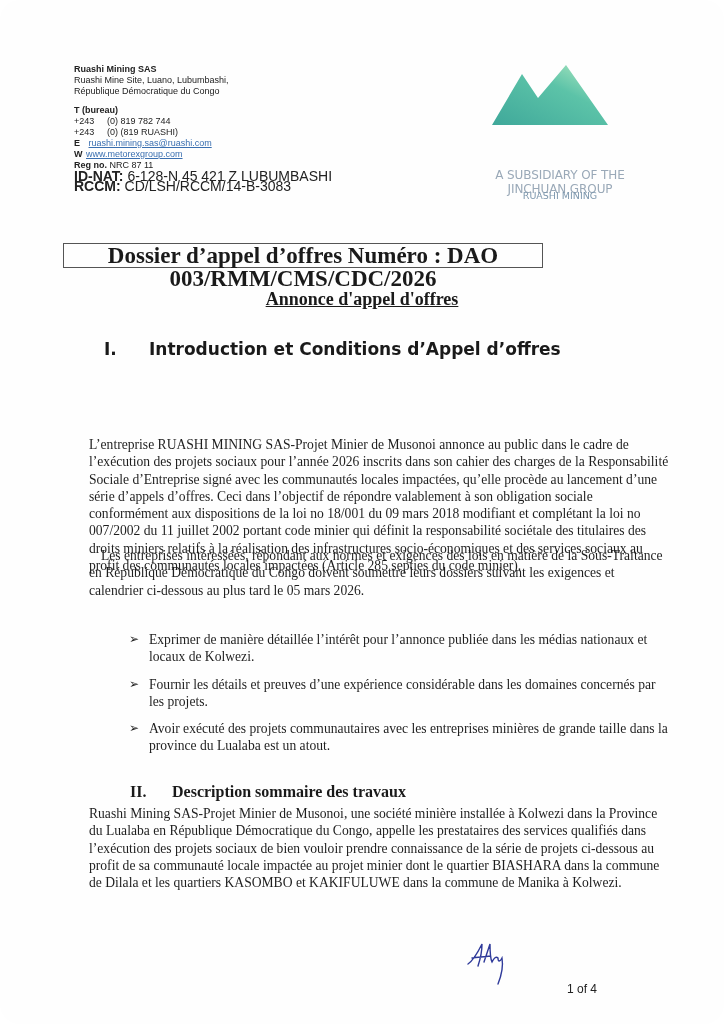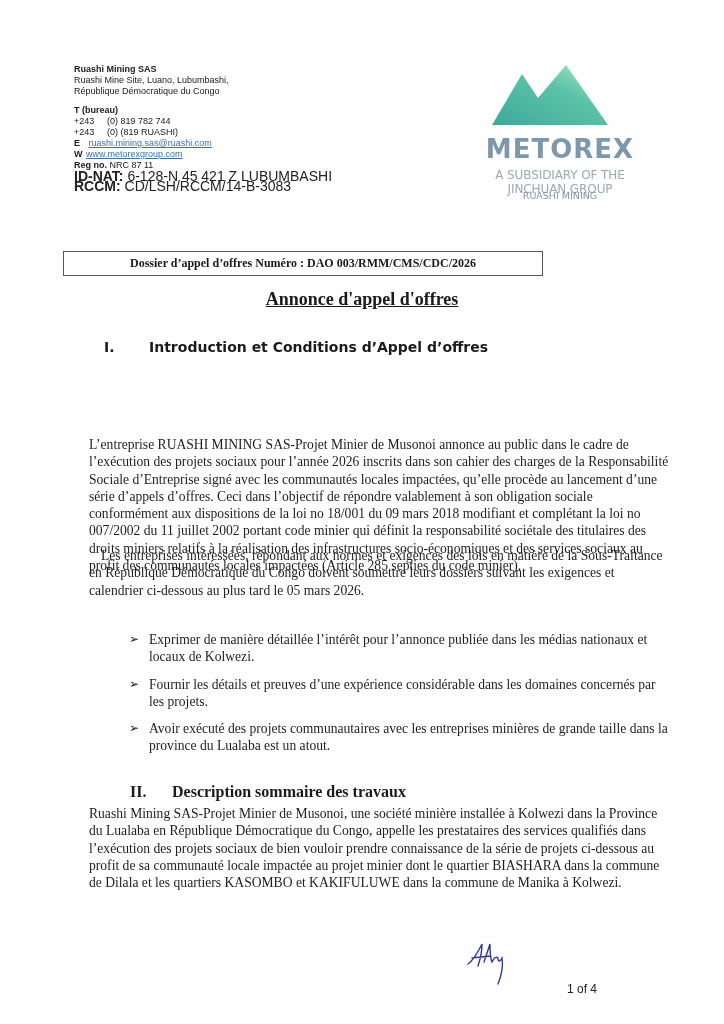--- a/index.html
+++ b/index.html
@@ -16,25 +16,25 @@
     .contact .small { font-size: 14px; line-height: 10px; }
 
     
     .logo { position: absolute; left: 480px; top: 62px; width: 170px; height: 150px; }
     .logo svg { position: absolute; left: 0; top: 0; }
     .logo .brand { position: absolute; left: 0; top: 72px; width: 160px; text-align: center; font-family: "DejaVu Sans", sans-serif; font-weight: bold; font-size: 26px; letter-spacing: 1px; color: #7d97ad; }
     .logo .sub { position: absolute; left: 0; top: 106px; width: 160px; text-align: center; font-family: "DejaVu Sans", sans-serif; font-size: 12px; color: #9aa9b8; letter-spacing: -0.1px; }
     .logo .ruashi { position: absolute; left: 0; top: 128px; width: 160px; text-align: center; font-family: "DejaVu Sans", sans-serif; font-size: 9.5px; color: #7d97ad; }
 
     
-    .dossier { position: absolute; left: 63px; top: 251px; width: 480px; height: 25px; border: 1.5px solid #555; box-sizing: border-box; font-family: "Liberation Serif", serif; font-weight: bold; font-size: 12px; line-height: 23px; text-align: center; color: #1a1a1a; }
+    .dossier { position: absolute; left: 63px; top: 243px; width: 480px; height: 25px; border: 1.5px solid #555; box-sizing: border-box; font-family: "Liberation Serif", serif; font-weight: bold; font-size: 23px; line-height: 23px; text-align: center; color: #1a1a1a; }
 
     .annonce { position: absolute; left: 0; width: 724px; top: 289px; text-align: center; font-family: "Liberation Serif", serif; font-weight: bold; font-size: 18px; text-decoration: underline; color: #1a1a1a; }
 
-    .sec1 { position: absolute; left: 104px; top: 339px; font-family: "DejaVu Sans", sans-serif; font-weight: bold; font-size: 14px; color: #1a1a1a; }
+    .sec1 { position: absolute; left: 104px; top: 339px; font-family: "DejaVu Sans", sans-serif; font-weight: bold; font-size: 17px; color: #1a1a1a; }
     .sec1 .num { display: inline-block; width: 45px; }
 
     .para { position: absolute; left: 89px; width: 580px; font-family: "Liberation Serif", serif; font-size: 13.6px; line-height: 17.3px; color: #1e1e1e; }
     .p1 { top: 396px; margin-top: 40px; }
     .p2 { top: 547px; text-indent: 12px; }
 
     .bullets { position: absolute; left: 129px; top: 631px; width: 540px; font-family: "Liberation Serif", serif; font-size: 13.6px; line-height: 17.3px; color: #1e1e1e; margin: 0; padding: 0; list-style: none; }
     .bullets li { position: relative; padding-left: 20px; margin-bottom: 10px; }
     .bullets li .arrow { position: absolute; left: 0; top: 0; font-size: 12px; color: #222; }
 
@@ -69,21 +69,20 @@
     <svg width="160" height="72" viewBox="0 0 160 72">
       <defs>
         <linearGradient id="mtn" x1="0" y1="1" x2="1" y2="0">
           <stop offset="0" stop-color="#3fa89a"></stop>
           <stop offset="0.6" stop-color="#5cc3a8"></stop>
           <stop offset="1" stop-color="#b8ecc4"></stop>
         </linearGradient>
       </defs>
       <polygon points="12,63 42,12 58,36 86,3 128,63" fill="url(#mtn)"></polygon>
     </svg>
-    <div class="brand">METOREX</div>
     <div class="sub">A SUBSIDIARY OF THE JINCHUAN GROUP</div>
     <div class="ruashi">RUASHI MINING</div>
   </div>
 
   <div class="dossier">Dossier d’appel d’offres Numéro : DAO 003/RMM/CMS/CDC/2026</div>
 
   <div class="annonce">Annonce d'appel d'offres</div>
 
   <div class="sec1">
     <span class="num">I.</span><span>Introduction et Conditions d’Appel d’offres</span>

